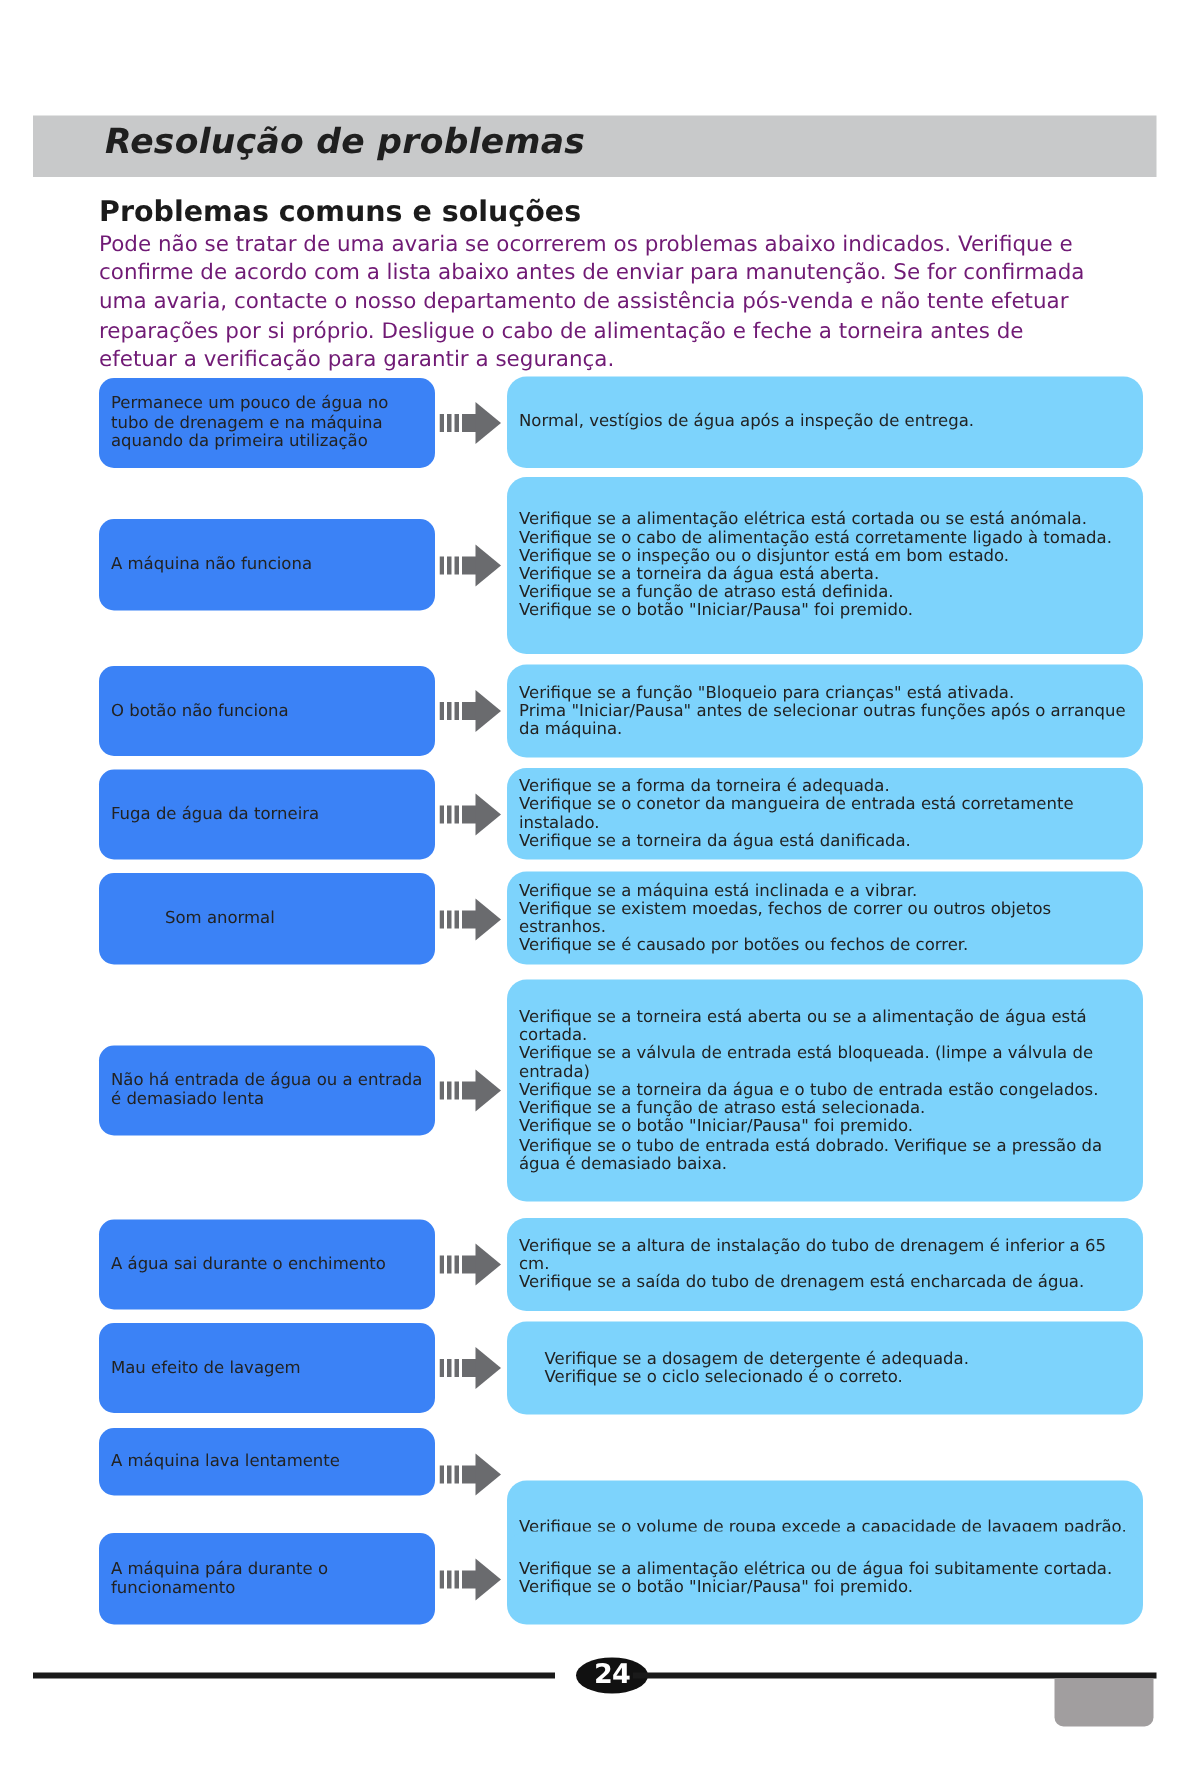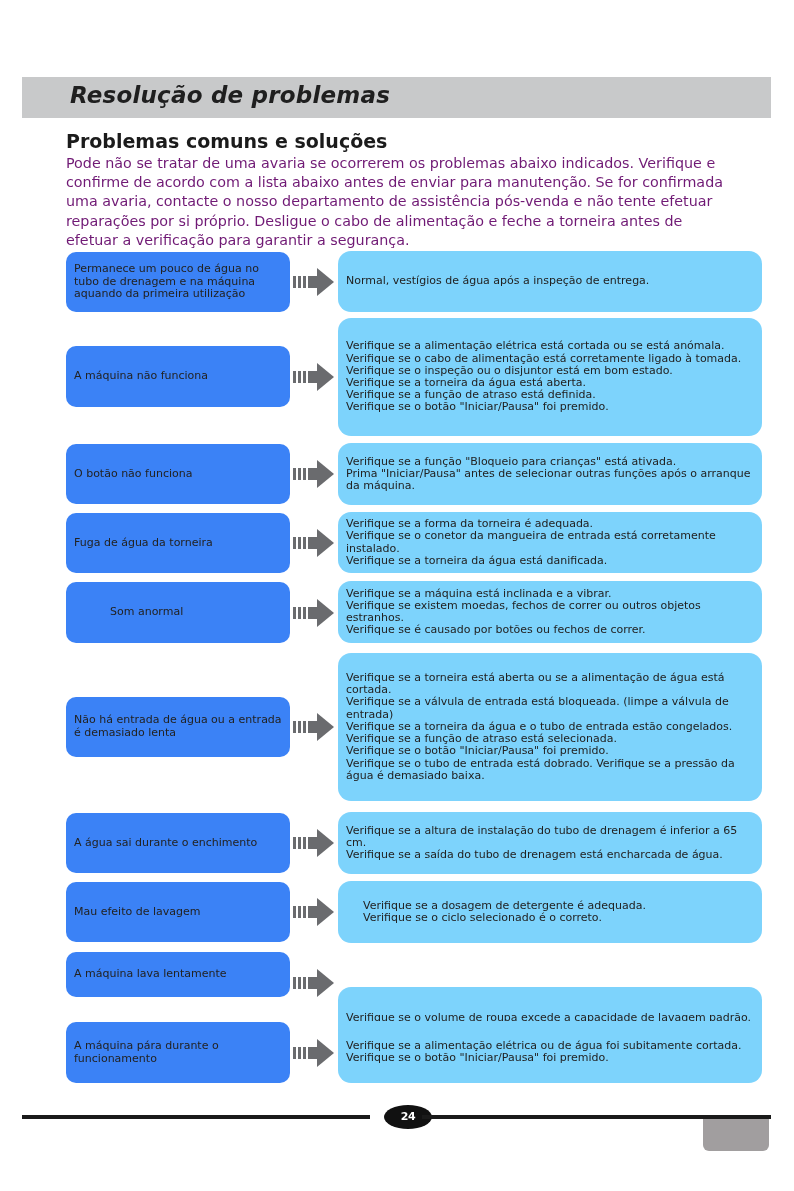--- a/index.html
+++ b/index.html
@@ -13,21 +13,21 @@
   .intro { position:absolute; left:66px; top:154px; width:670px; font-size:14.3px; line-height:19.2px; color:#701a75; }
   .row-left { position:absolute; left:66px; width:224px; background:#3b82f6; border-radius:10px;
               display:flex; align-items:center; box-sizing:border-box; padding:0 8px; font-size:11px; line-height:12.6px; color:#222; }
   .row-right { position:absolute; left:338px; width:424px; background:#7dd3fc; border-radius:13px;
                display:flex; align-items:center; box-sizing:border-box; padding:0 8px; font-size:11px; line-height:12.2px; color:#222; }
   .row-right .lines { width:100%; }
   .row-right .lines div { white-space:normal; }
   .arrow { position:absolute; left:293px; width:42px; height:30px; }
   .footer-line { position:absolute; top:1115px; height:4px; background:#1a1a1a; }
   .page-badge { position:absolute; left:384px; top:1105px; width:48px; height:24px; border-radius:50%;
-                background:#111; color:#fff; font-weight:bold; font-size:11px; text-align:center; line-height:24px; letter-spacing:-0.5px; }
+                background:#111; color:#fff; font-weight:bold; font-size:18px; text-align:center; line-height:24px; letter-spacing:-0.5px; }
   .side-tab { position:absolute; left:703px; top:1119px; width:66px; height:32px; background:#a19e9f; border-radius:0 0 6px 6px; }
 </style>
 </head>
 <body>
 
 <div class="header-band">
   <div class="header-title">Resolução de problemas</div>
 </div>
 
 <div class="section-title">Problemas comuns e soluções</div>

